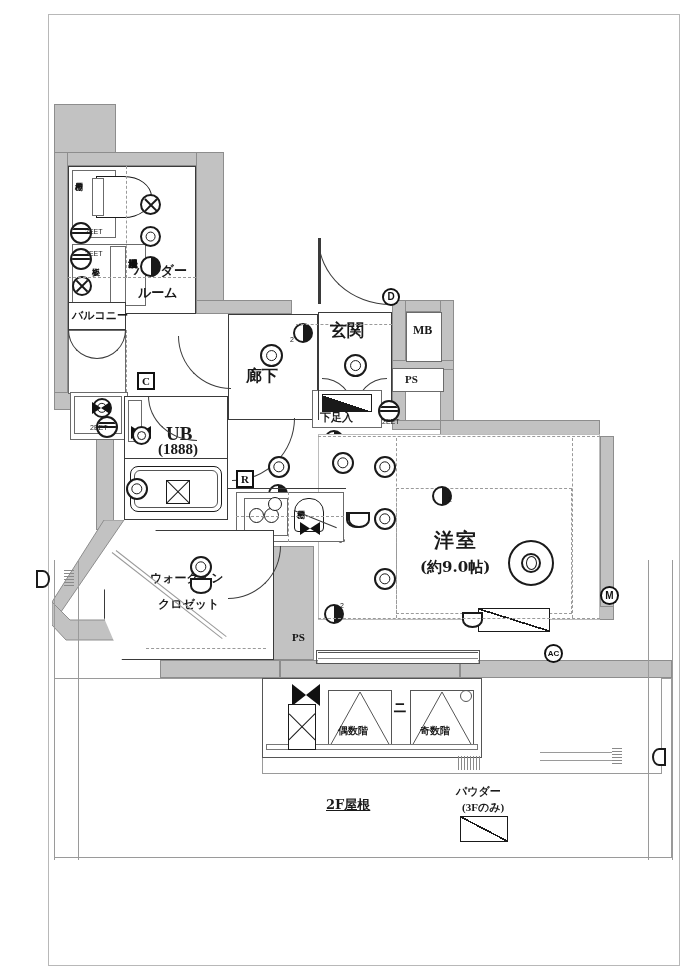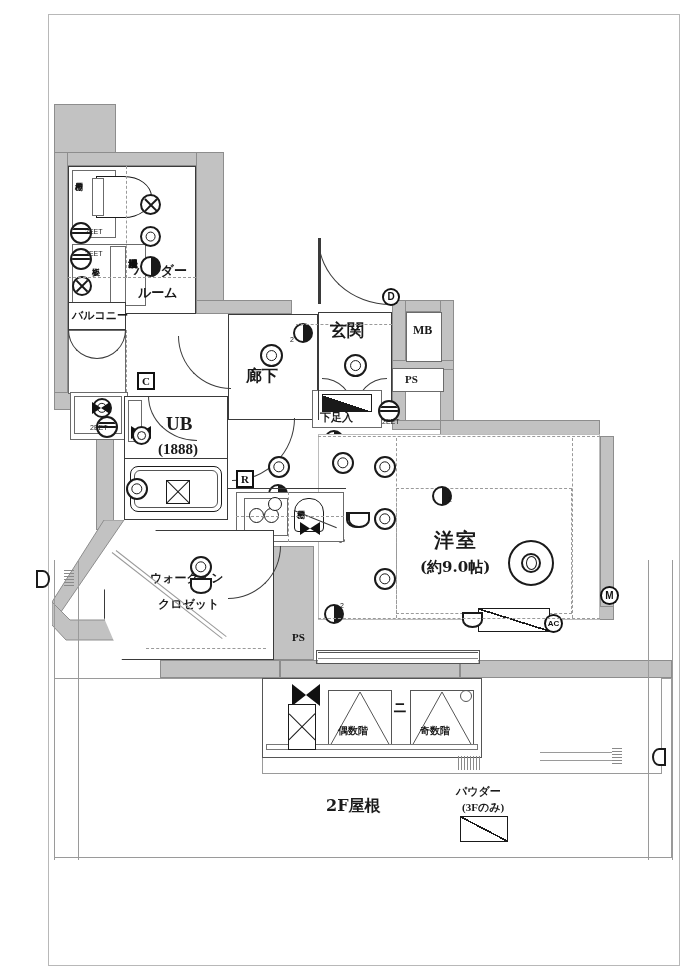--- a/index.html
+++ b/index.html
@@ -174,21 +174,21 @@
   <div class="ic ic-hatch" style="left:96px;top:416px;width:18px;height:18px;"></div>
   <div class="lbl" style="left:90px;top:424px;font-size:7px;font-family:'Liberation Sans',sans-serif;">2EET</div>
   <div class="bowtie" style="left:92px;top:402px;width:18px;height:12px;"></div>
 
   <div class="codebox" style="left:137px;top:372px;width:18px;height:18px;">
     <span style="font-size:11px;">C</span>
   </div>
 
   <div class="room" style="left:124px;top:396px;width:104px;height:124px;"></div>
   <div class="line" style="left:124px;top:458px;width:104px;height:1px;"></div>
-  <div class="lbl lbl-en" style="left:166px;top:414px;font-size:19px;">UB</div>
+  <div class="lbl lbl-en" style="left:166px;top:424px;font-size:19px;">UB</div>
   <div class="lbl lbl-en" style="left:158px;top:442px;font-size:15px;">(1888)</div>
   <div class="thin" style="left:128px;top:400px;width:14px;height:42px;"></div>
   <div class="bowtie" style="left:131px;top:426px;width:20px;height:13px;"></div>
   <div class="ic ic-dl" style="left:132px;top:426px;width:15px;height:15px;"></div>
 
   <div class="abs" style="left:130px;top:466px;width:92px;height:46px;border:1.5px solid #1a1a1a;border-radius:8px;background:#fff;"></div>
   <div class="abs" style="left:134px;top:470px;width:84px;height:38px;border:1.2px solid #555;border-radius:6px;"></div>
   <div class="xbox" style="left:166px;top:480px;width:22px;height:22px;"></div>
   <div class="ic ic-dl" style="left:126px;top:478px;width:18px;height:18px;"></div>
   <div class="swing sw-bl" style="left:148px;top:396px;width:48px;height:44px;"></div>
@@ -238,21 +238,21 @@
 
   <div class="ic ic-half" style="left:432px;top:486px;width:16px;height:16px;"></div>
   <div class="tinysup" style="left:448px;top:496px;">2</div>
 
   <div class="abs" style="left:508px;top:540px;width:46px;height:46px;border:2px solid #1a1a1a;border-radius:50%;background:#fff;"></div>
   <div class="abs" style="left:521px;top:553px;width:20px;height:20px;border:2px solid #1a1a1a;border-radius:50%;"></div>
   <div class="abs" style="left:526px;top:556px;width:11px;height:14px;border:1.6px solid #1a1a1a;border-radius:50%;"></div>
 
   <div class="diagbox" style="left:478px;top:608px;width:70px;height:22px;"></div>
   <div class="ic ic-bowl" style="left:462px;top:612px;width:17px;height:12px;"></div>
-  <div class="codecirc" style="left:544px;top:614px;width:19px;height:19px;">
+  <div class="codecirc" style="left:544px;top:644px;width:19px;height:19px;">
     <span style="font-size:8px;">AC</span>
   </div>
 
   <div class="codecirc" style="left:600px;top:586px;width:19px;height:19px;">
     <span style="font-size:10px;">M</span>
   </div>
 
   <div class="ic ic-dl" style="left:332px;top:452px;width:18px;height:18px;"></div>
   <div class="ic ic-dl" style="left:374px;top:456px;width:18px;height:18px;"></div>
   <div class="ic ic-dl" style="left:374px;top:508px;width:18px;height:18px;"></div>
@@ -318,21 +318,21 @@
   </div>
   <div class="lbl lbl-jp" style="left:420px;top:726px;font-size:10px;">奇数階</div>
 
   <div class="abs" style="left:460px;top:690px;width:12px;height:12px;border:1.3px solid #555;border-radius:50%;"></div>
   <div class="abs" style="left:266px;top:744px;width:212px;height:6px;border:1px solid #777;background:#fff;"></div>
   <div class="ticks" style="left:458px;top:756px;width:24px;height:14px;"></div>
 
   <div class="bowtie" style="left:292px;top:684px;width:28px;height:22px;"></div>
   <div class="xbox" style="left:288px;top:704px;width:26px;height:44px;"></div>
 
-  <div class="lbl lbl-jp" style="left:326px;top:798px;font-size:16px;">2F屋根</div>
+  <div class="lbl lbl-jp" style="left:326px;top:798px;font-size:13px;text-decoration:underline;">2F屋根</div>
   <div class="lbl lbl-jp" style="left:456px;top:786px;font-size:11px;">パウダー</div>
   <div class="lbl lbl-jp" style="left:462px;top:802px;font-size:11px;font-family:Liberation Serif, serif;">(3Fのみ)</div>
   <div class="diagbox" style="left:460px;top:816px;width:46px;height:24px;"></div>
 
   <div class="lineg" style="left:54px;top:560px;width:1px;height:300px;"></div>
   <div class="lineg" style="left:78px;top:560px;width:1px;height:300px;"></div>
   <div class="ic ic-bowl" style="left:34px;top:572px;width:14px;height:10px;transform:rotate(-90deg);"></div>
   <div class="ticksv" style="left:64px;top:570px;width:10px;height:16px;"></div>
 
   <div class="lineg" style="left:648px;top:560px;width:1px;height:300px;"></div>

